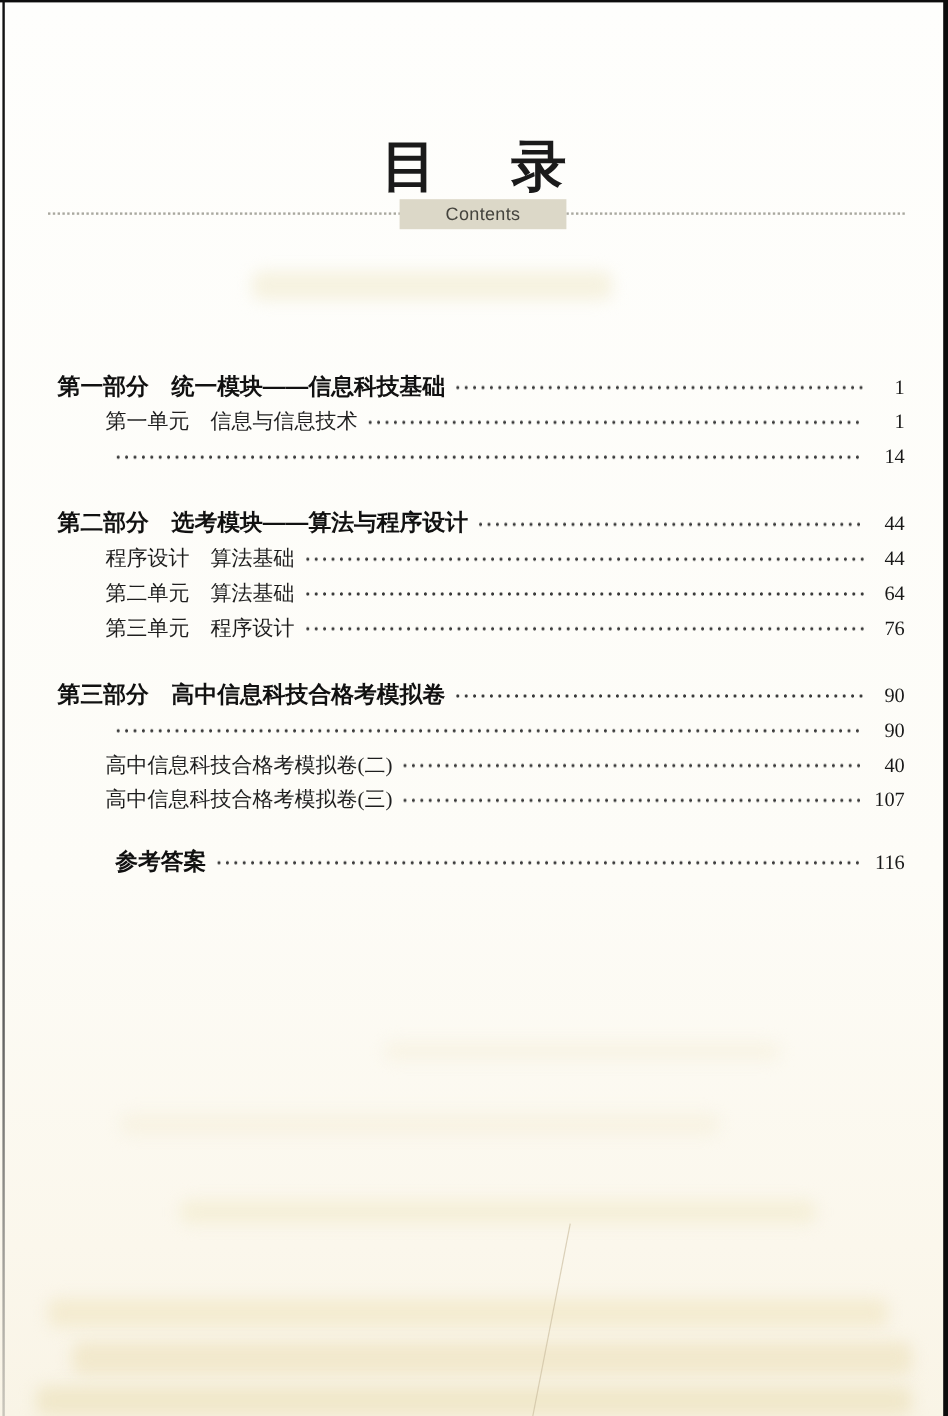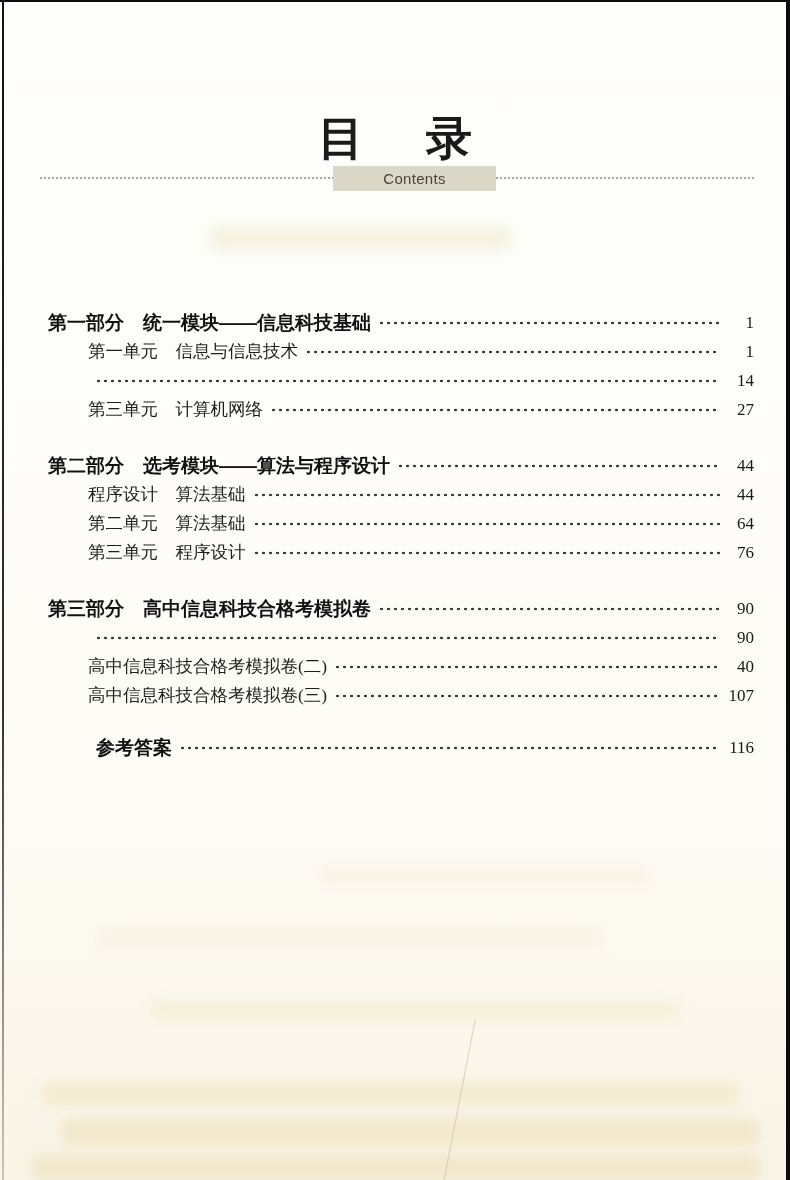--- a/index.html
+++ b/index.html
@@ -23,21 +23,21 @@
     display:flex;justify-content:center;gap:62px;
     font-weight:bold;font-size:46px;line-height:50px;
     font-family:"Liberation Serif",serif;color:#1a1a1a;
   }
   
   .divider{
     position:absolute;top:177px;left:40px;width:714px;height:0;
     border-top:2px dotted #a9a89f;
   }
   .contents-box{
-    position:absolute;top:166px;left:333px;width:163px;height:25px;
+    position:absolute;top:166px;left:333px;width:139px;height:25px;
     background:#dcd8c8;
     display:flex;align-items:center;justify-content:center;
     font-family:"Liberation Sans",sans-serif;
     font-size:15px;color:#45443e;letter-spacing:.3px;
   }
 
   
   .toc{position:absolute;top:308px;left:48px;width:706px;}
   .row{display:flex;align-items:center;height:29px;line-height:29px;}
   .row .label{white-space:nowrap;}
@@ -111,25 +111,20 @@
       </div>
       <div class="row item">
         <span class="label">第一单元　信息与信息技术</span>
         <span class="leader"></span>
         <span class="pagenum">1</span>
       </div>
       <div class="row item">
         <span class="leader"></span>
         <span class="pagenum">14</span>
       </div>
-      <div class="row item">
-        <span class="label">第三单元　计算机网络</span>
-        <span class="leader"></span>
-        <span class="pagenum">27</span>
-      </div>
     </div>
 
     <div class="section">
       <div class="row header">
         <span class="label">第二部分　选考模块——算法与程序设计</span>
         <span class="leader"></span>
         <span class="pagenum">44</span>
       </div>
       <div class="row item">
         <span class="label">程序设计　算法基础</span>

